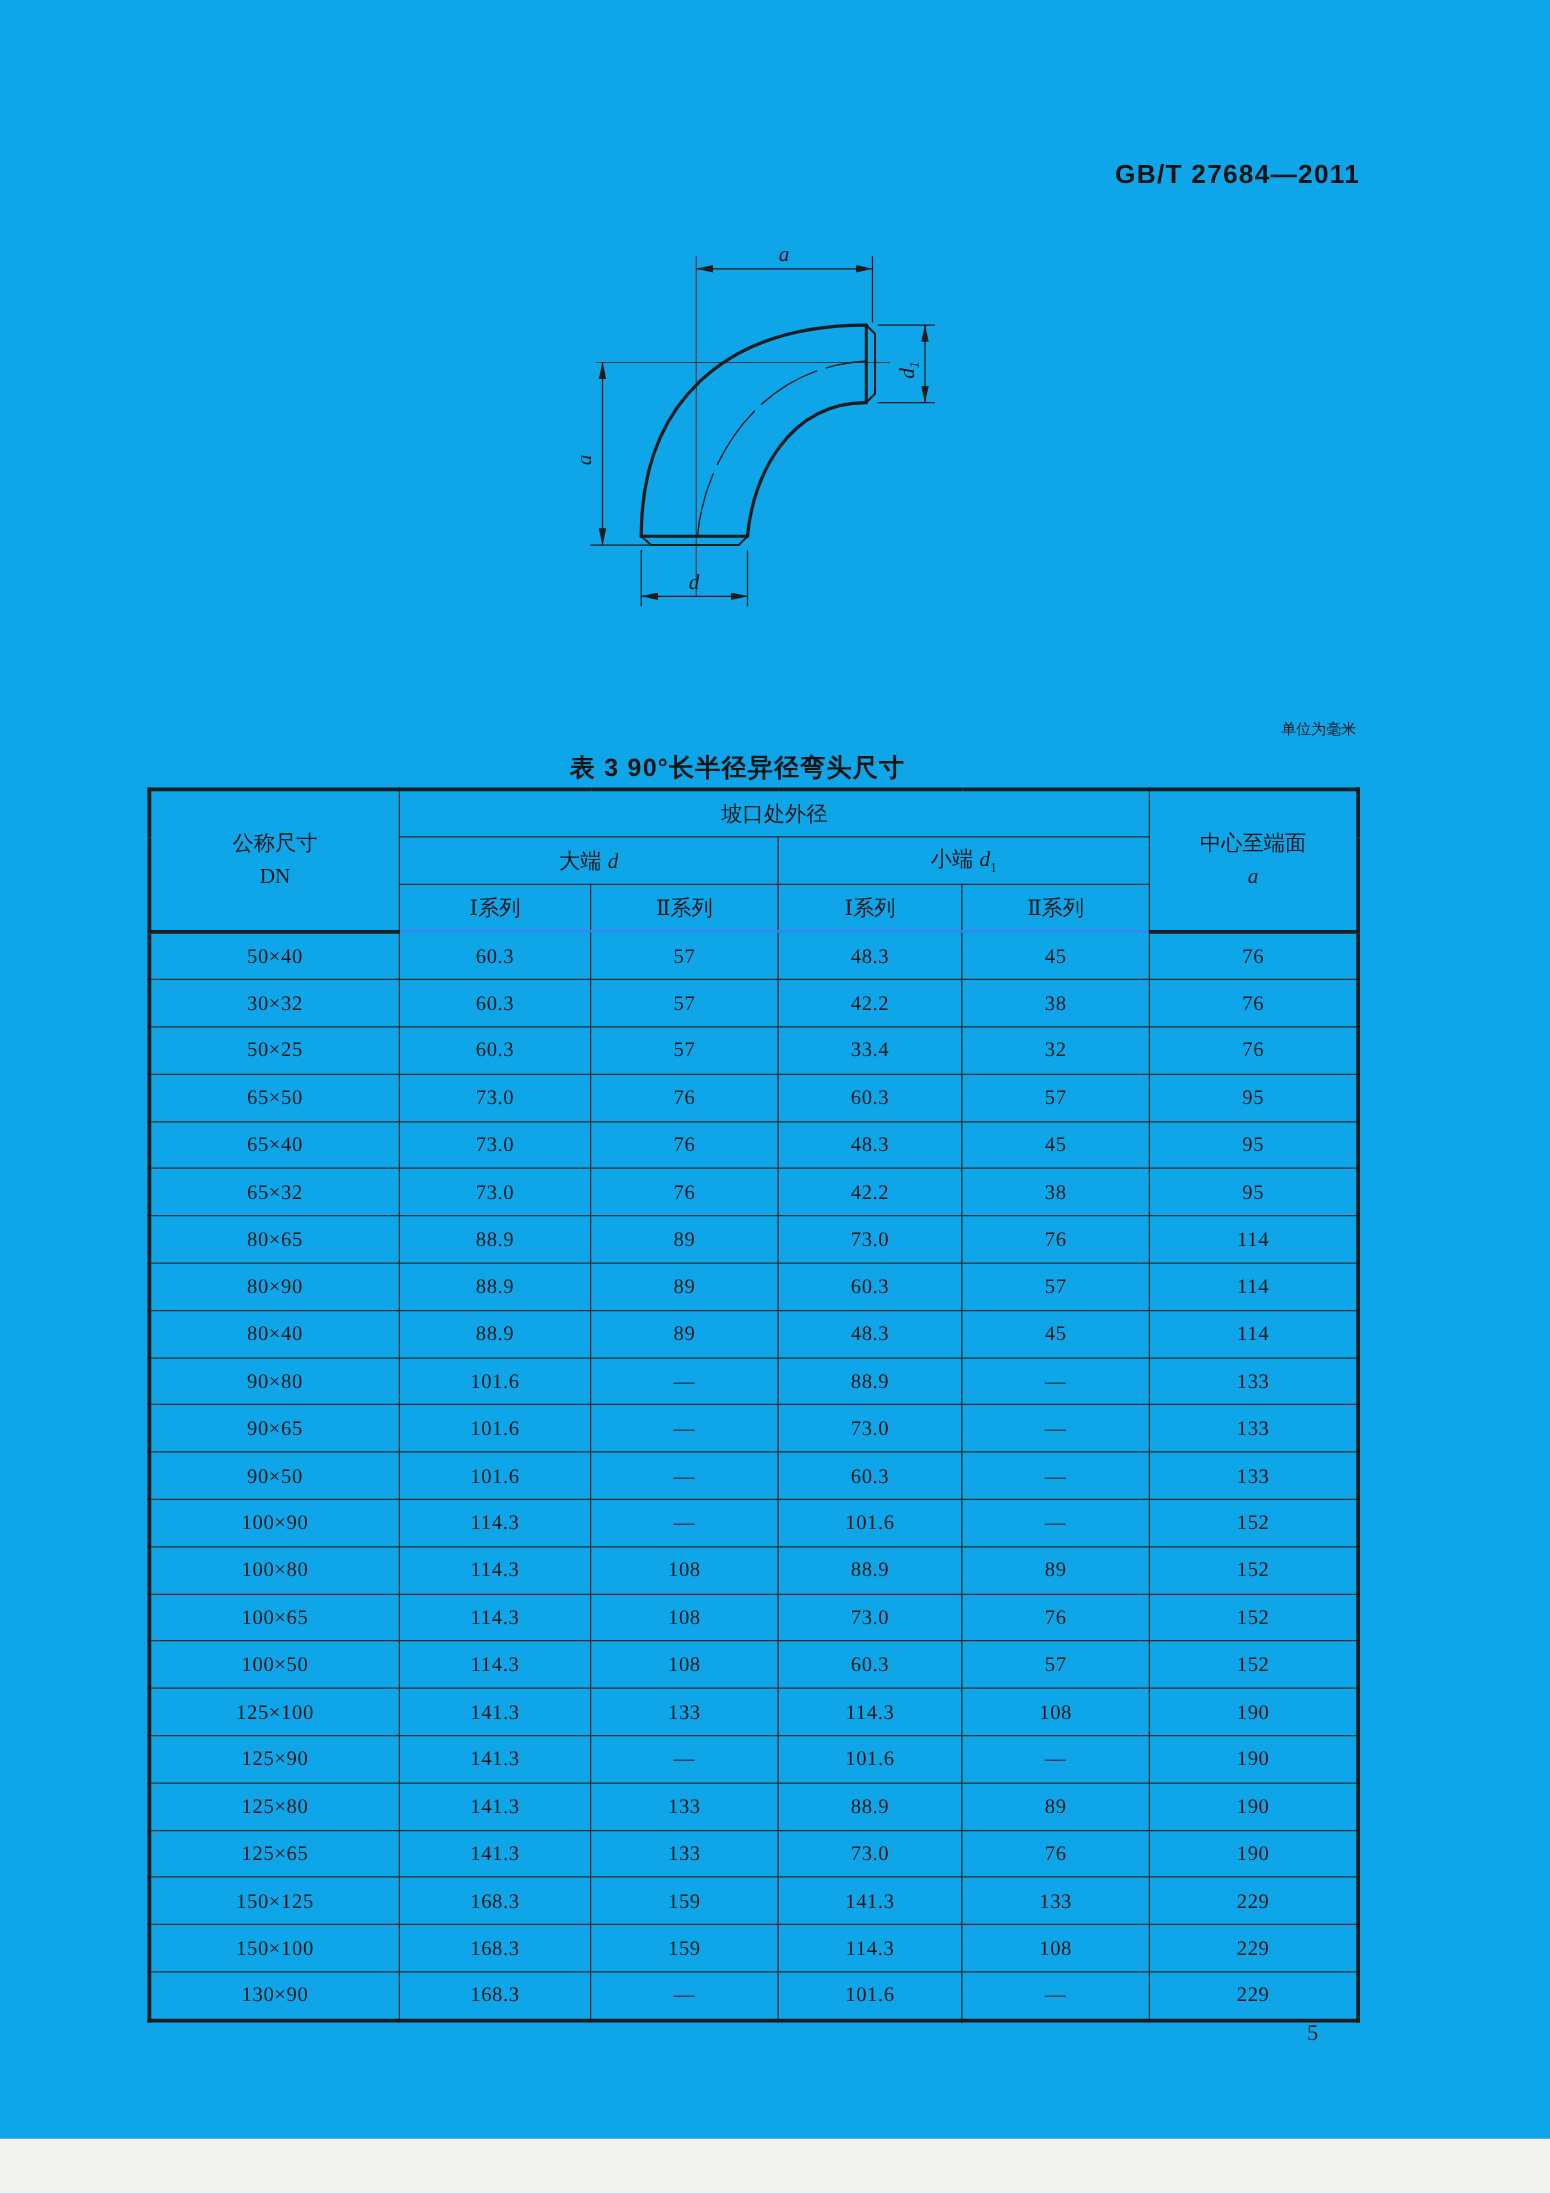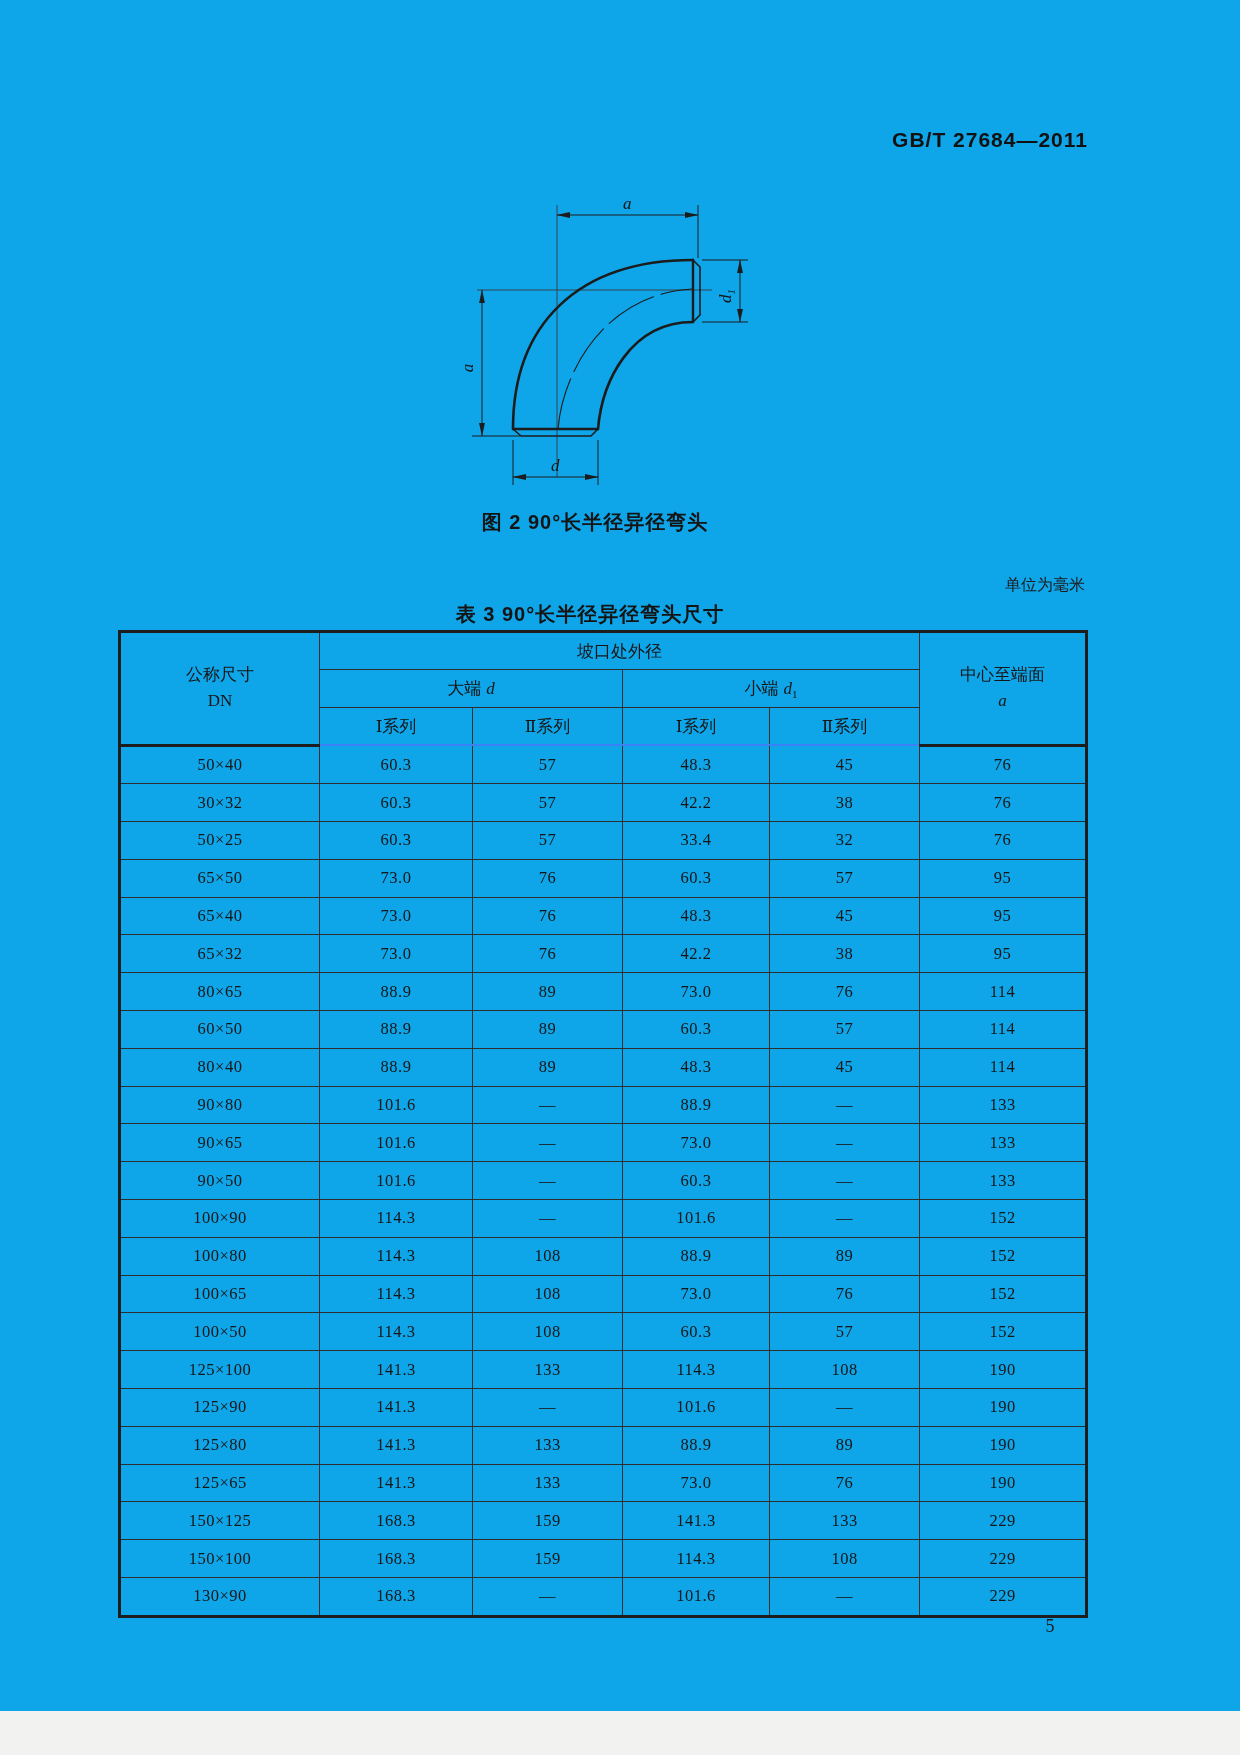--- a/index.html
+++ b/index.html
@@ -28,21 +28,21 @@
   }
   .table-title {
     position:absolute; left:190px; top:571px; width:800px;
     text-align:center; font-weight:bold; font-size:20px; color:#141414;
     font-family:"Liberation Sans","DejaVu Sans",sans-serif;
     letter-spacing:1px;
     margin-top:30px;
   }
   .unit-note {
     position:absolute; left:880px; top:575px; width:205px;
-    text-align:right; font-size:16px; color:#1b1b1b;
+    text-align:right; font-size:12px; color:#1b1b1b;
   }
   table.dims {
     position:absolute; left:118px; top:630px; width:967px;
     border-collapse:collapse; table-layout:fixed;
     border:3px solid #1d1d1d;
     font-size:16.5px; color:#161616;
   }
   table.dims th, table.dims td {
     border:1px solid #2e2e2e;
     text-align:center; vertical-align:middle;
@@ -124,21 +124,20 @@
 
       <g stroke="#1c1c1c" stroke-width="1">
         <line x1="292" y1="88" x2="338" y2="88"></line>
         <line x1="292" y1="150" x2="338" y2="150"></line>
         <line x1="330" y1="88" x2="330" y2="150" marker-start="url(#arrow)" marker-end="url(#arrow)"></line>
       </g>
       <text class="dimtext" x="321" y="124" transform="rotate(-90 321 124)" text-anchor="middle"><tspan>d</tspan><tspan dy="4" font-size="11">1</tspan></text>
     </svg>
   </div>
 
-  <div class="fig-caption">图 2  90°长半径异径弯头</div>
 
   <div class="table-title">表 3  90°长半径异径弯头尺寸</div>
   <div class="unit-note">单位为毫米</div>
 
   <table class="dims">
     <colgroup>
       <col style="width:200px">
         <col style="width:153px">
         <col style="width:150px">
       <col style="width:147px">
@@ -219,21 +218,21 @@
         </tr>
         <tr>
           <td>80×65</td>
           <td>88.9</td>
           <td>89</td>
           <td>73.0</td>
           <td>76</td>
           <td>114</td>
         </tr>
         <tr>
-          <td>60×50</td>
+          <td>80×90</td>
           <td>88.9</td>
           <td>89</td>
           <td>60.3</td>
           <td>57</td>
           <td>114</td>
         </tr>
         <tr>
           <td>80×40</td>
           <td>88.9</td>
           <td>89</td>

